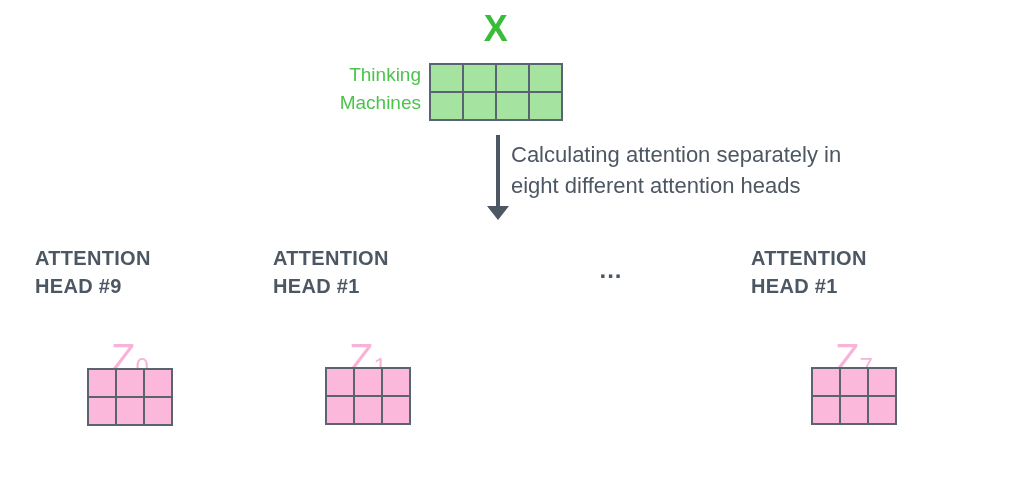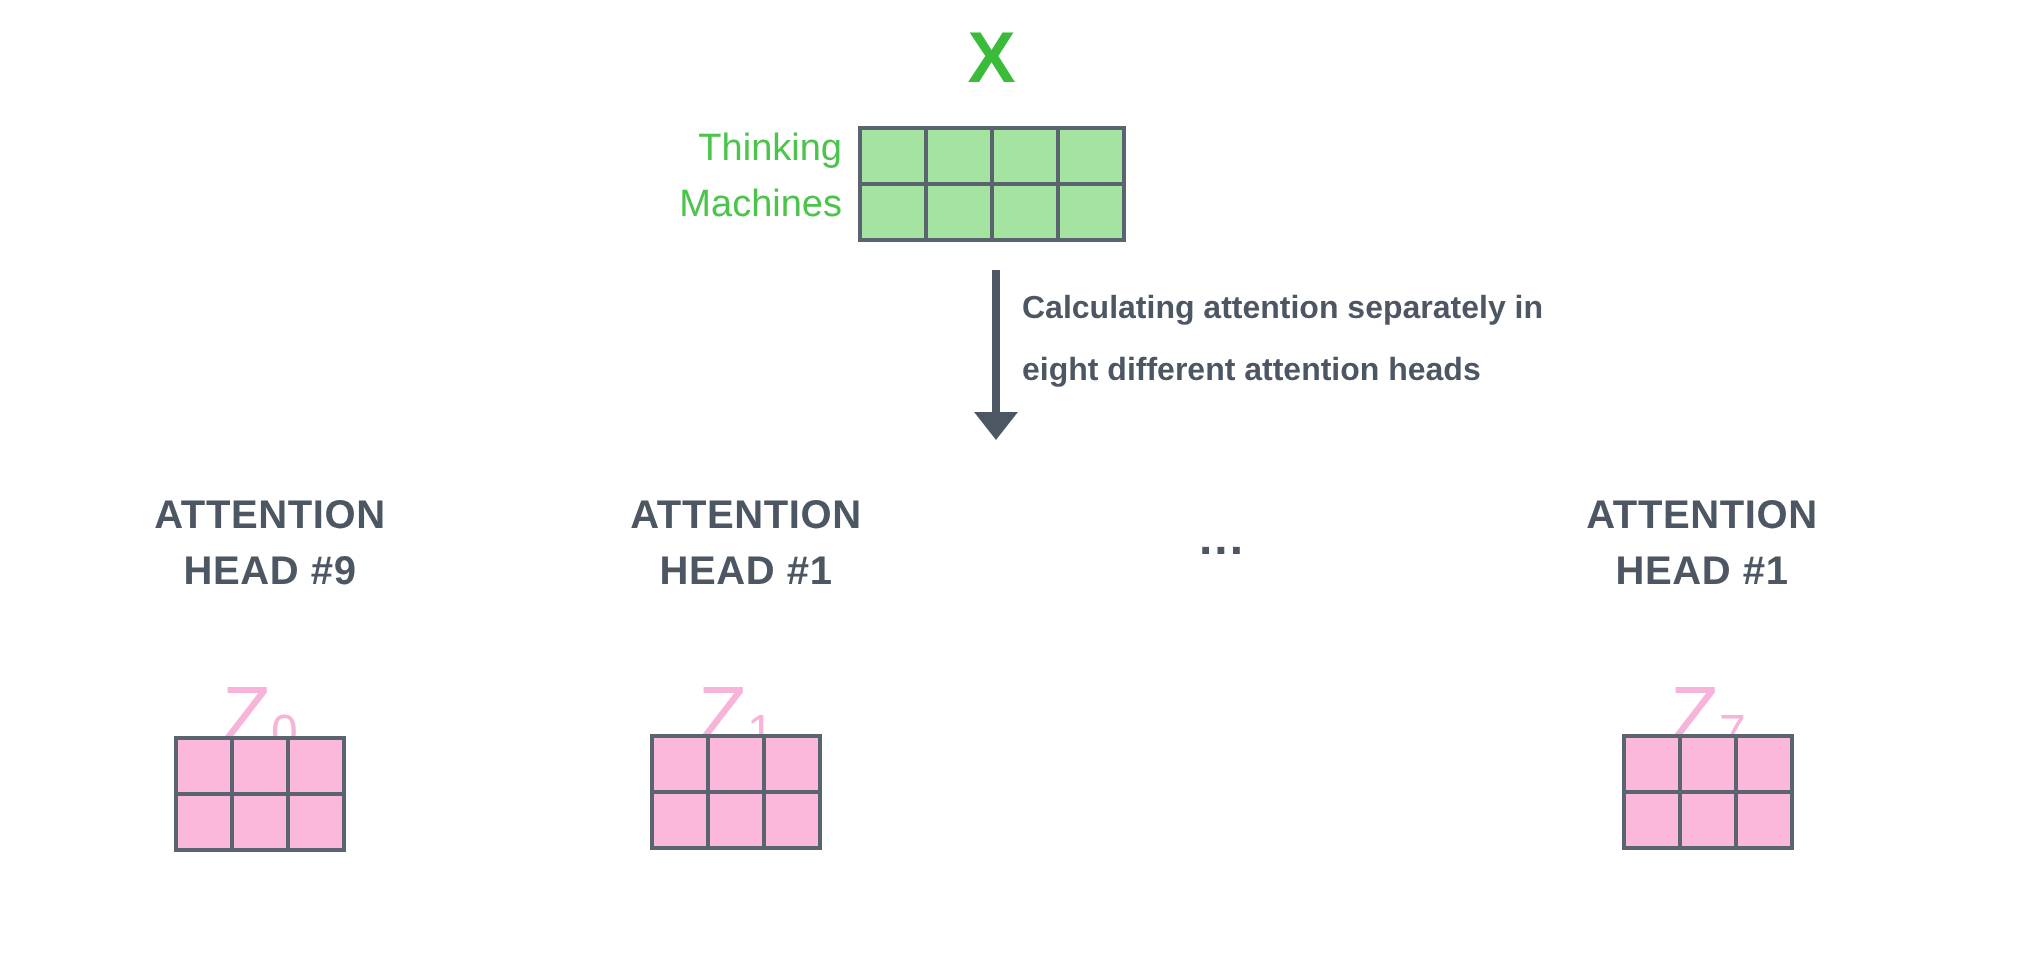--- a/index.html
+++ b/index.html
@@ -25,25 +25,25 @@
   .grid-x{left:429px;top:63px;}
   
   .arrow-line{position:absolute;left:496px;top:135px;width:4px;height:73px;background:#4d5763;}
   .arrow-head{
     position:absolute;left:487px;top:206px;width:0;height:0;
     border-left:11px solid transparent;border-right:11px solid transparent;
     border-top:14px solid #4d5763;
   }
   .caption{
     position:absolute;left:511px;top:139px;
-    font-size:16px;line-height:31px;font-weight:700;color:#4d5763;
+    font-size:22px;line-height:31px;font-weight:400;color:#4d5763;
   }
   
   .head-title{
-    position:absolute;top:244px;width:200px;text-align:center;
+    position:absolute;top:244px;width:200px;text-align:left;
     font-size:20px;line-height:28px;font-weight:600;color:#4d5763;letter-spacing:0.3px;
   }
   .t0{left:35px;} .t1{left:273px;} .t7{left:751px;}
   .z-label{
     position:absolute;top:316px;width:200px;text-align:center;
     font-size:40px;font-weight:normal;color:#f8b3d8;margin-top:20px;
   }
   .z-label .zsub{font-size:24px;vertical-align:-3px;}
   .z0{left:30px;} .z1{left:268px;} .z7{left:754px;}
   .g0{left:87px;top:368px;} .g1{left:325px;top:367px;} .g7{left:811px;top:367px;}

